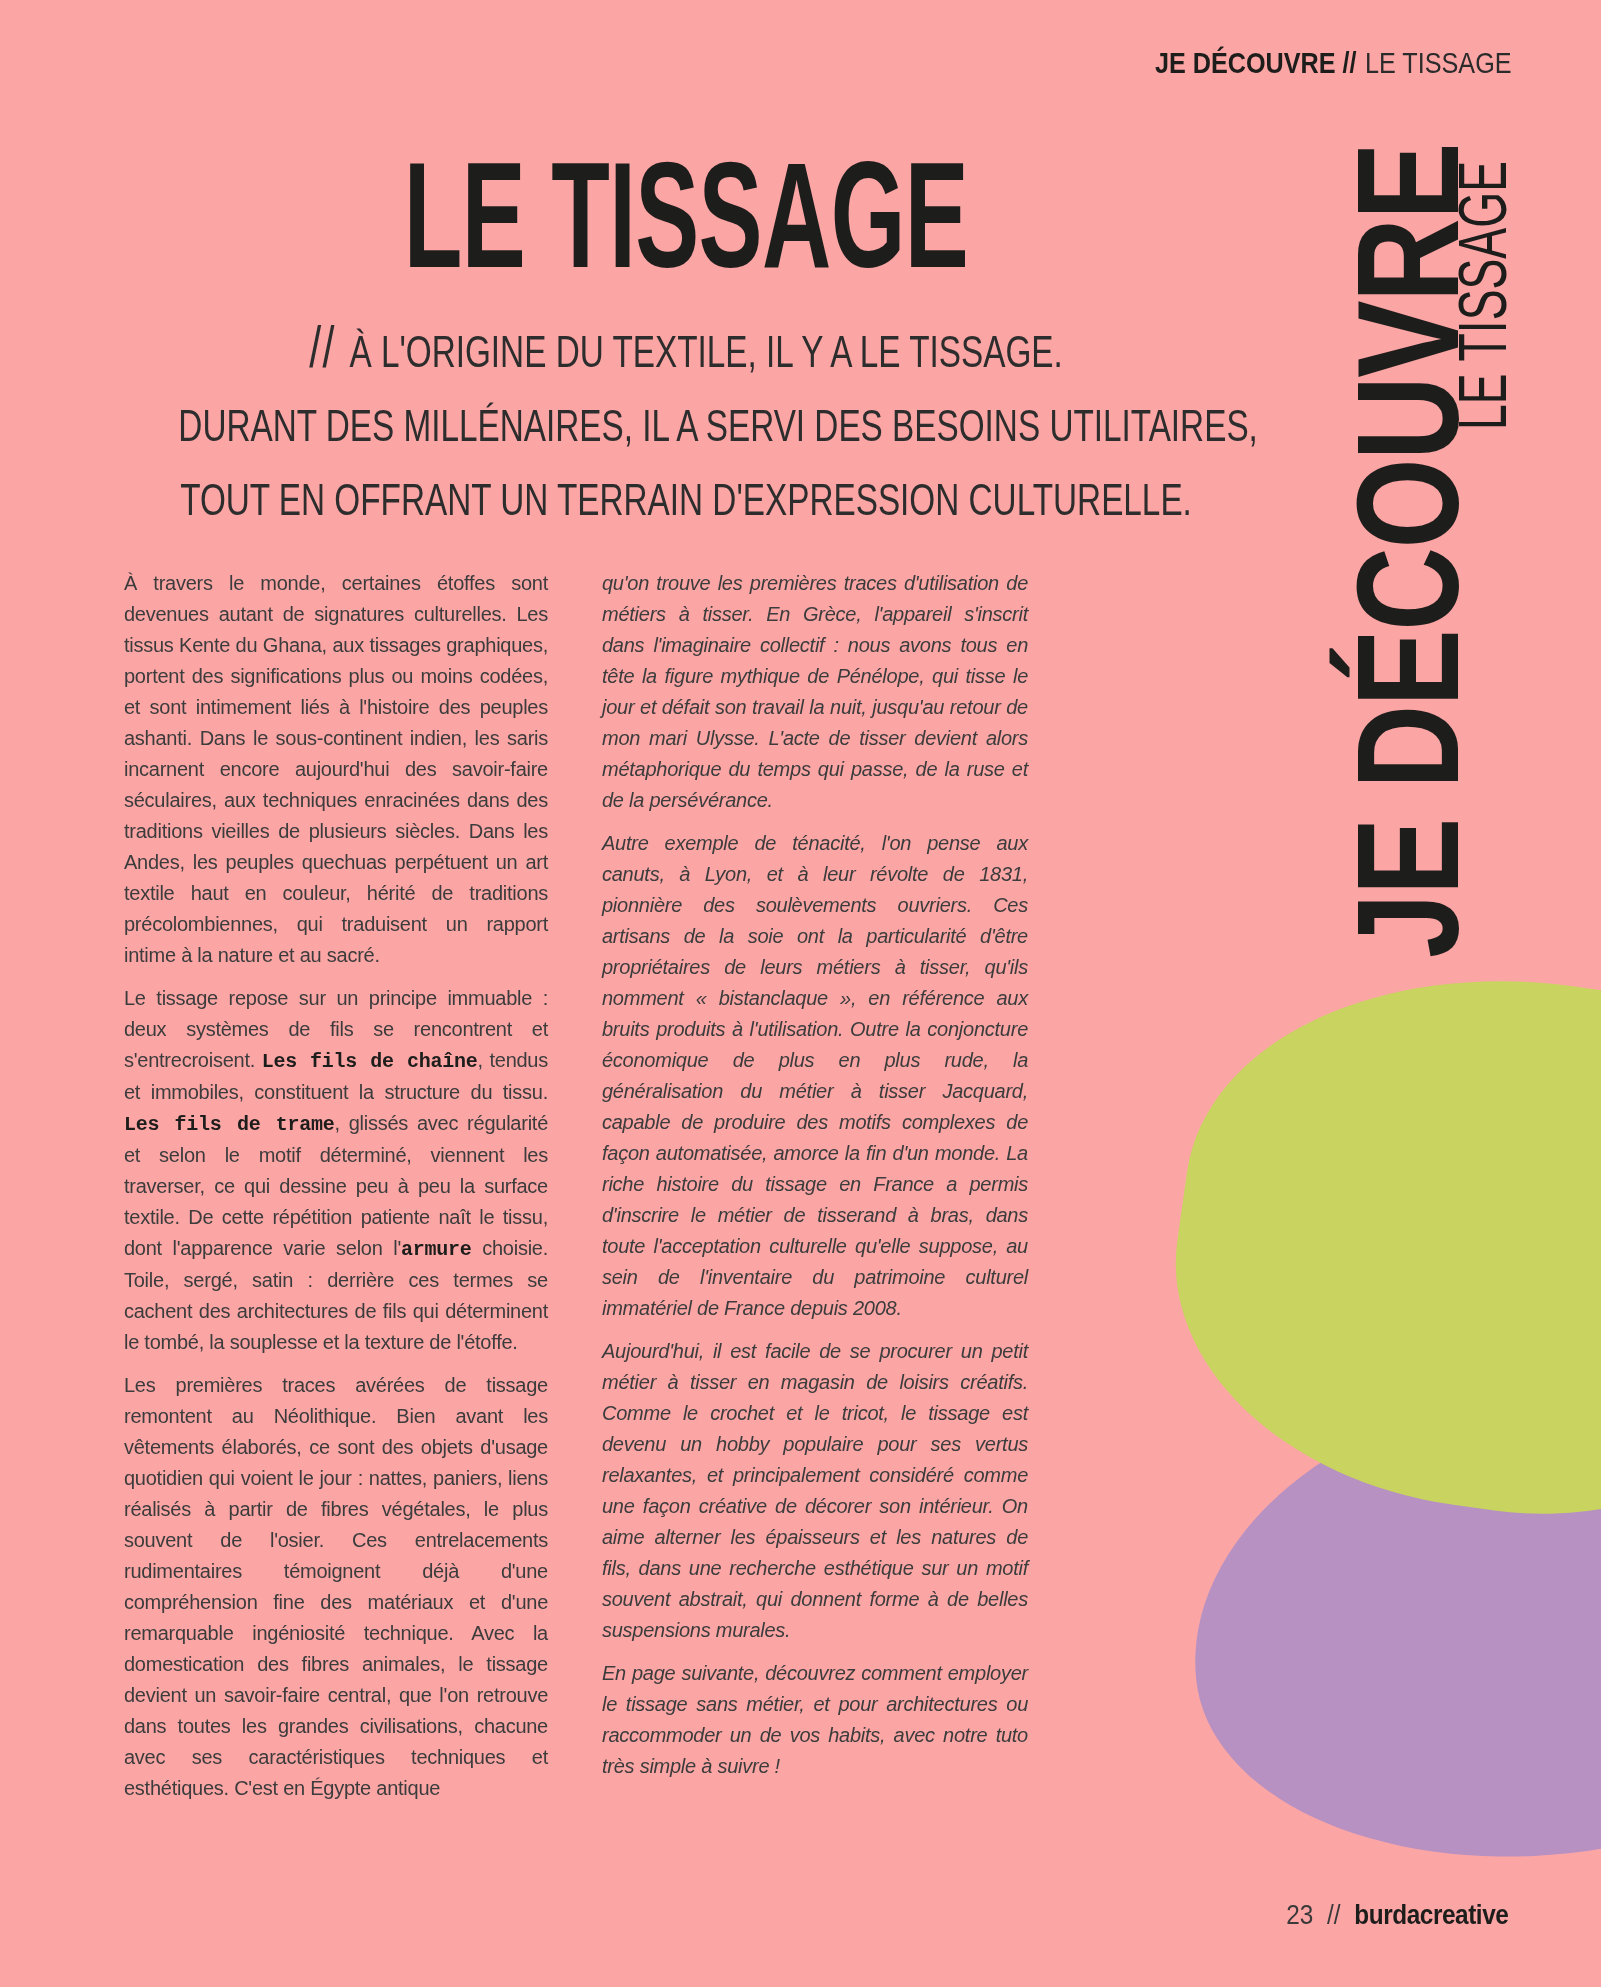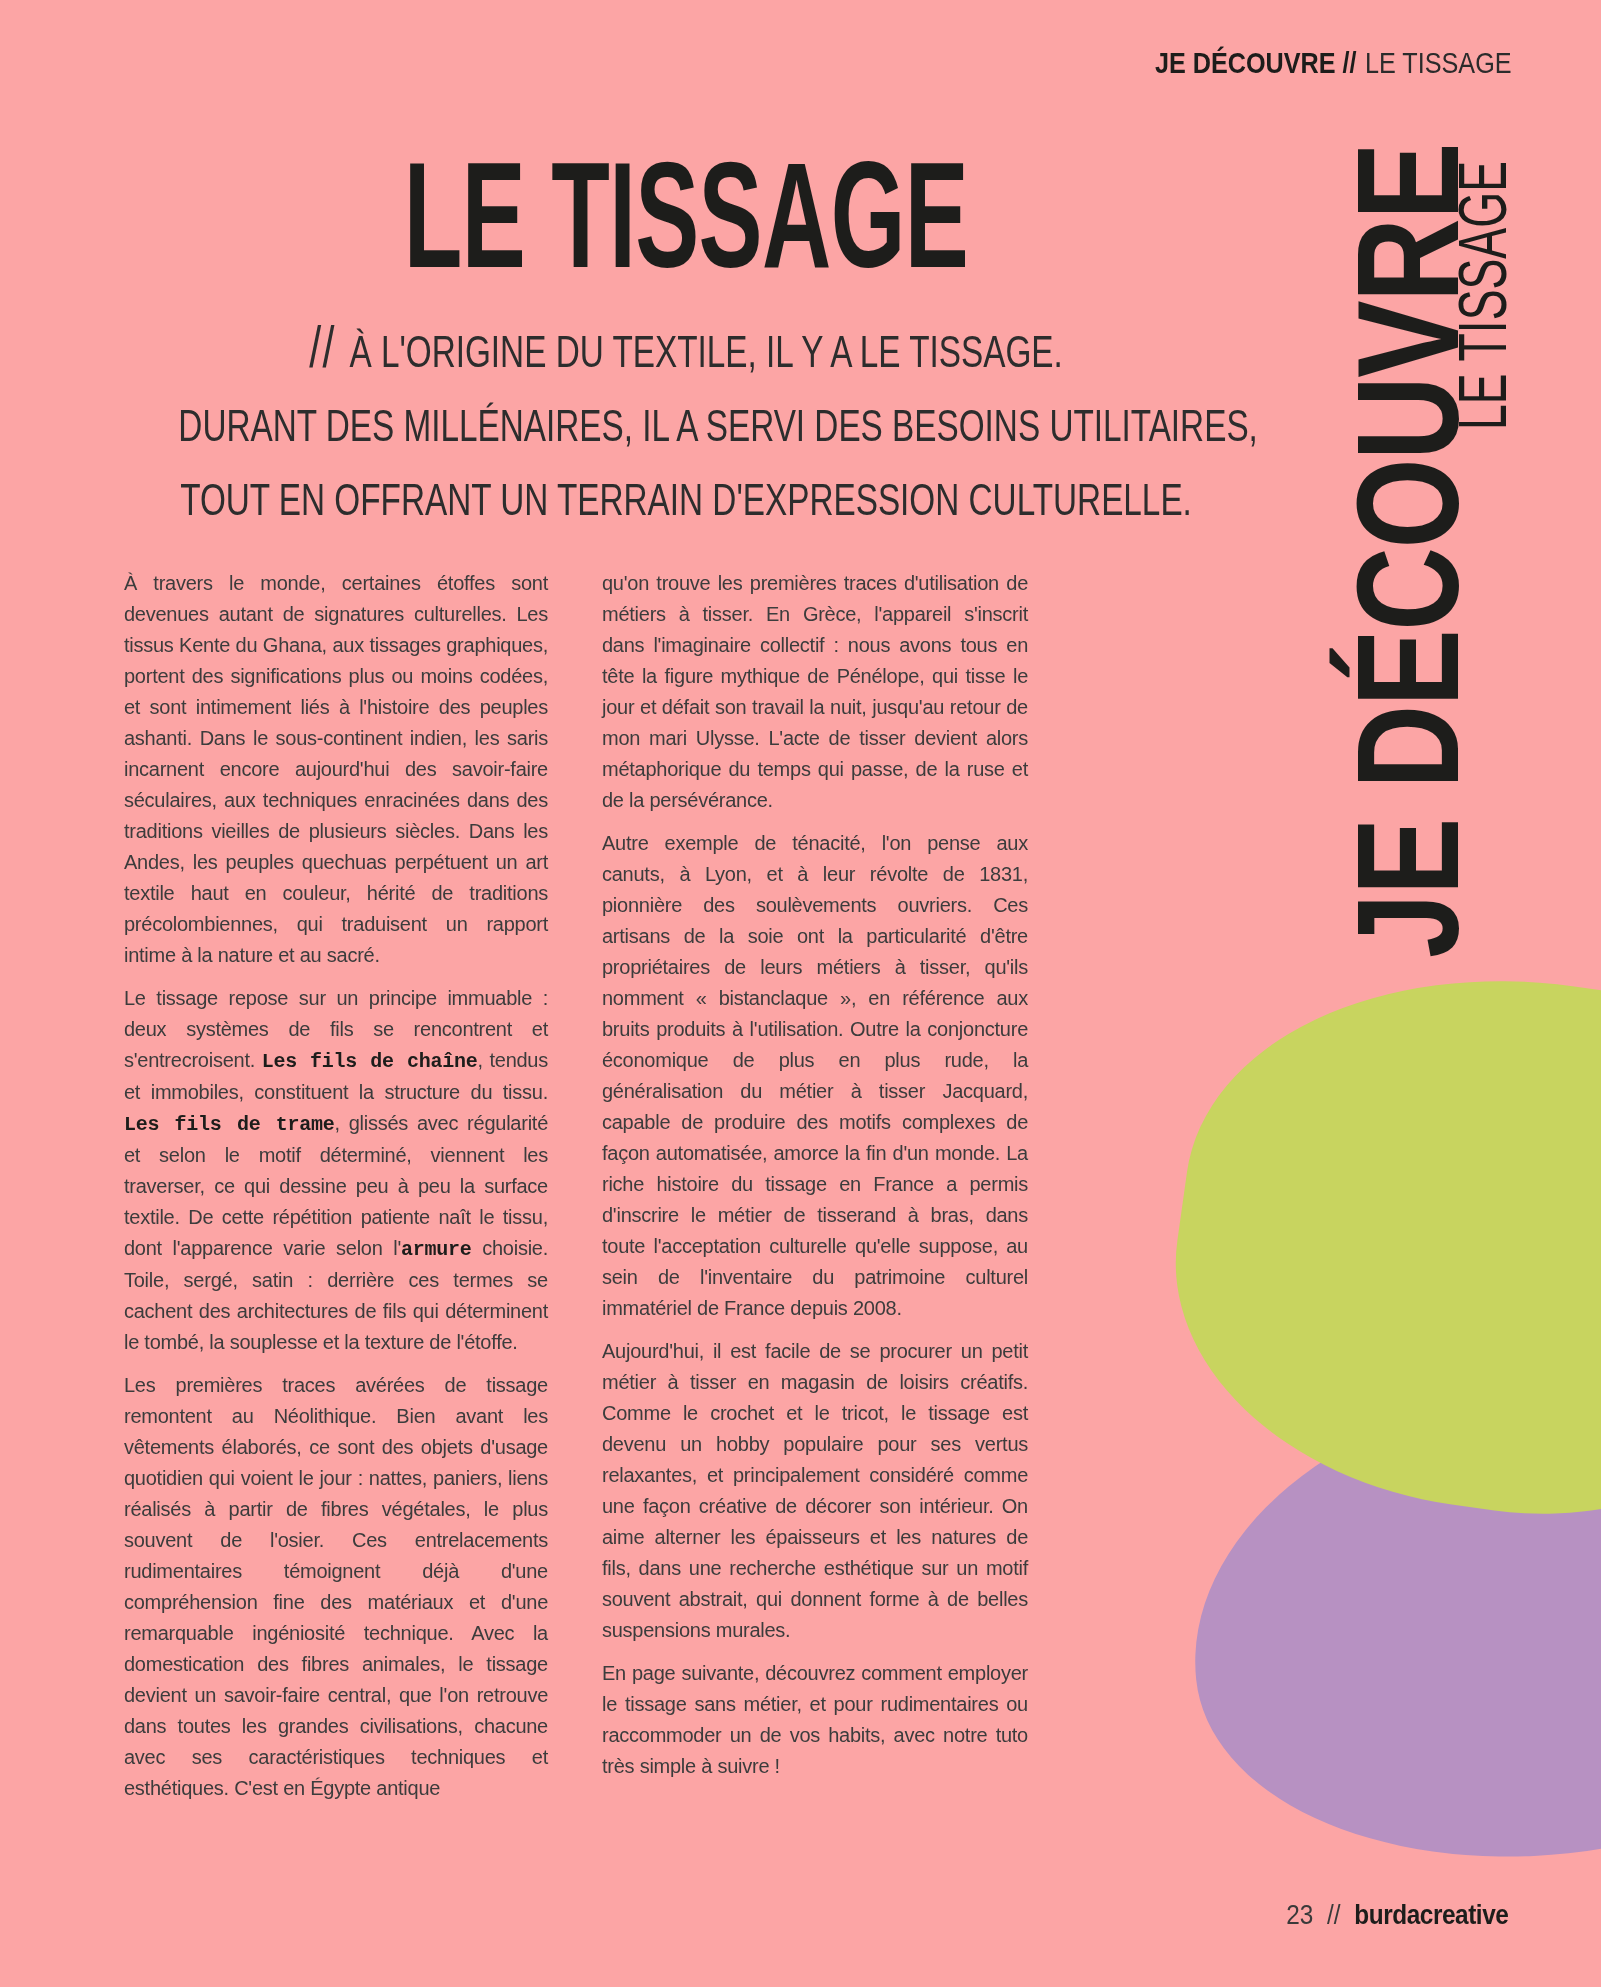--- a/index.html
+++ b/index.html
@@ -21,21 +21,21 @@
   .standfirst{position:absolute;top:310px;left:0;width:1372px;text-align:center;
               font-size:45px;line-height:74px;color:#2d2d2d;font-weight:normal;
               transform:scaleX(.74);transform-origin:50% 0;}
   .sf-line{white-space:nowrap;}
   .sf-slashes{font-size:58px;letter-spacing:2px;color:#2d2d2d;}
 
   
   .col{position:absolute;top:568px;font-size:20px;line-height:31px;letter-spacing:-0.25px;
        color:#3c3c3c;text-align:justify;}
   .col1{left:124px;width:424px;}
-  .col2{left:602px;width:426px;}
+  .col2{left:602px;width:426px;font-style:italic;}
   .col p{margin:0 0 12px 0;}
   .col .b{font-weight:bold;color:#1d1d1b;font-family:Liberation Mono, monospace;}
 
   
   .vert-bold{position:absolute;left:1336px;top:958px;white-space:nowrap;
              font-size:145px;line-height:145px;font-weight:bold;letter-spacing:-2px;
              transform:rotate(-90deg) scaleX(.80);transform-origin:0 0;color:#1d1d1b;}
   .vert-light{position:absolute;left:1448px;top:430px;white-space:nowrap;
               font-size:68px;line-height:68px;font-weight:normal;letter-spacing:0;
               transform:rotate(-90deg) scaleX(.68);transform-origin:0 0;color:#1d1d1b;}
@@ -77,21 +77,21 @@
 
   <div class="col col1" id="col1">
       <p><span>À travers le monde, certaines étoffes sont devenues autant de signatures culturelles. Les tissus Kente du Ghana, aux tissages graphiques, portent des significations plus ou moins codées, et sont intimement liés à l'histoire des peuples ashanti. Dans le sous-continent indien, les saris incarnent encore aujourd'hui des savoir-faire séculaires, aux techniques enracinées dans des traditions vieilles de plusieurs siècles. Dans les Andes, les peuples quechuas perpétuent un art textile haut en couleur, hérité de traditions précolombiennes, qui traduisent un rapport intime à la nature et au sacré.</span></p>
       <p><span>Le tissage repose sur un principe immuable : deux systèmes de fils se rencontrent et s'entrecroisent. </span><span class="b">Les fils de chaîne</span><span>, tendus et immobiles, constituent la structure du tissu. </span><span class="b">Les fils de trame</span><span>, glissés avec régularité et selon le motif déterminé, viennent les traverser, ce qui dessine peu à peu la surface textile. De cette répétition patiente naît le tissu, dont l'apparence varie selon l'</span><span class="b">armure</span><span> choisie. Toile, sergé, satin : derrière ces termes se cachent des architectures de fils qui déterminent le tombé, la souplesse et la texture de l'étoffe.</span></p>
       <p><span>Les premières traces avérées de tissage remontent au Néolithique. Bien avant les vêtements élaborés, ce sont des objets d'usage quotidien qui voient le jour : nattes, paniers, liens réalisés à partir de fibres végétales, le plus souvent de l'osier. Ces entrelacements rudimentaires témoignent déjà d'une compréhension fine des matériaux et d'une remarquable ingéniosité technique. Avec la domestication des fibres animales, le tissage devient un savoir-faire central, que l'on retrouve dans toutes les grandes civilisations, chacune avec ses caractéristiques techniques et esthétiques. C'est en Égypte antique</span></p>
     </div>
   <div class="col col2" id="col2">
       <p><span>qu'on trouve les premières traces d'utilisation de métiers à tisser. En Grèce, l'appareil s'inscrit dans l'imaginaire collectif : nous avons tous en tête la figure mythique de Pénélope, qui tisse le jour et défait son travail la nuit, jusqu'au retour de mon mari Ulysse. L'acte de tisser devient alors métaphorique du temps qui passe, de la ruse et de la persévérance.</span></p>
       <p><span>Autre exemple de ténacité, l'on pense aux canuts, à Lyon, et à leur révolte de 1831, pionnière des soulèvements ouvriers. Ces artisans de la soie ont la particularité d'être propriétaires de leurs métiers à tisser, qu'ils nomment « bistanclaque », en référence aux bruits produits à l'utilisation. Outre la conjoncture économique de plus en plus rude, la généralisation du métier à tisser Jacquard, capable de produire des motifs complexes de façon automatisée, amorce la fin d'un monde. La riche histoire du tissage en France a permis d'inscrire le métier de tisserand à bras, dans toute l'acceptation culturelle qu'elle suppose, au sein de l'inventaire du patrimoine culturel immatériel de France depuis 2008.</span></p>
       <p><span>Aujourd'hui, il est facile de se procurer un petit métier à tisser en magasin de loisirs créatifs. Comme le crochet et le tricot, le tissage est devenu un hobby populaire pour ses vertus relaxantes, et principalement considéré comme une façon créative de décorer son intérieur. On aime alterner les épaisseurs et les natures de fils, dans une recherche esthétique sur un motif souvent abstrait, qui donnent forme à de belles suspensions murales.</span></p>
-      <p><span>En page suivante, découvrez comment employer le tissage sans métier, et pour rudimentaires ou raccommoder un de vos habits, avec notre tuto très simple à suivre !</span></p>
+      <p><span>En page suivante, découvrez comment employer le tissage sans métier, et pour architectures ou raccommoder un de vos habits, avec notre tuto très simple à suivre !</span></p>
     </div>
 
   <div class="vert-bold">JE DÉCOUVRE</div>
   <div class="vert-light">LE TISSAGE</div>
 
   <div class="blob blob-purple" style="background: rgb(183, 145, 194);"></div>
   <div class="blob blob-green" style="background: rgb(200, 212, 95);"></div>
 
   <div class="footer">
     <span>23</span>

